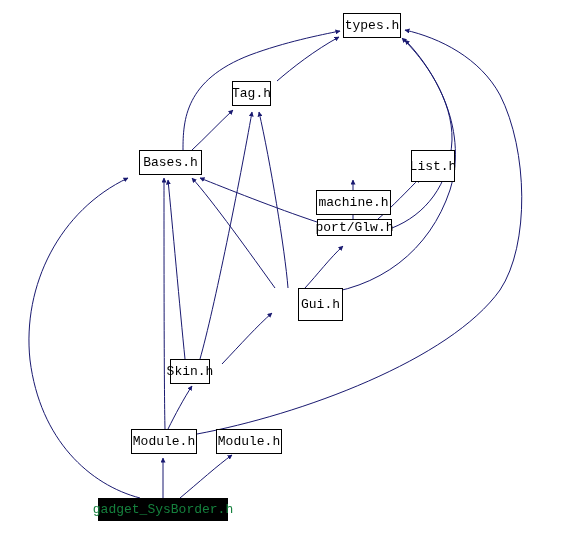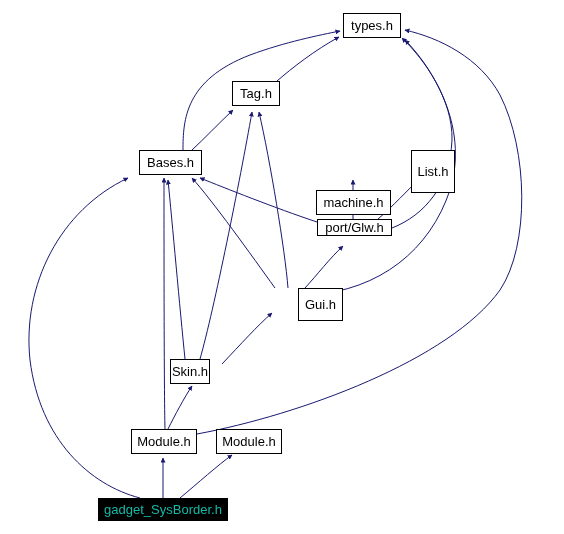--- a/index.html
+++ b/index.html
@@ -5,21 +5,21 @@
   html, body {
     margin: 0;
     padding: 0;
     background: #ffffff;
   }
   #canvas {
     position: relative;
     width: 564px;
     height: 534px;
     background: #ffffff;
-    font-family: Liberation Sans, sans-serif;
+    font-family: Liberation Mono, monospace;
     overflow: hidden;
   }
   #edges {
     position: absolute;
     left: 0;
     top: 0;
     width: 564px;
     height: 534px;
   }
   .node {
@@ -32,21 +32,21 @@
     line-height: 1;
     display: flex;
     align-items: center;
     justify-content: center;
     white-space: nowrap;
     letter-spacing: 0px;
     z-index: 5;
   }
   .node.current {
     background: #000000;
-    color: #14b8a6;
+    color: #15803d;
     border: 1px solid #000000;
   }
   .node-label {
     display: block;
     padding: 0 2px;
     transform: translateY(-0.5px);
   }
 </style>
 </head>
 <body>
@@ -80,30 +80,30 @@
         <path d="M 163 498 L 163 458" stroke="#191970" stroke-width="1" fill="none" marker-end="url(#arrowhead)"></path>
         <path d="M 180 498 C 198 483, 218 465, 232 455" stroke="#191970" stroke-width="1" fill="none" marker-end="url(#arrowhead)"></path>
         <path d="M 140 498 C 90 485, 40 440, 30 360 C 22 285, 60 210, 128 178" stroke="#191970" stroke-width="1" fill="none" marker-end="url(#arrowhead)"></path>
       </g>
   </svg>
 
   <div id="node-layer">
       <div class="node" style="left: 343px; top: 13px; width: 58px; height: 25px;">
         <span class="node-label">types.h</span>
       </div>
-      <div class="node" style="left: 232px; top: 81px; width: 48px; height: 25px;">
+      <div class="node" style="left: 232px; top: 81px; width: 39px; height: 25px;">
         <span class="node-label">Tag.h</span>
       </div>
       <div class="node" style="left: 139px; top: 150px; width: 63px; height: 25px;">
         <span class="node-label">Bases.h</span>
       </div>
       <div class="node" style="left: 316px; top: 150px; width: 75px; height: 25px; margin-top: 40px;">
         <span class="node-label">machine.h</span>
       </div>
-      <div class="node" style="left: 411px; top: 150px; width: 44px; height: 43px;">
+      <div class="node" style="left: 411px; top: 150px; width: 44px; height: 32px;">
         <span class="node-label">List.h</span>
       </div>
       <div class="node" style="left: 317px; top: 219px; width: 75px; height: 17px;">
         <span class="node-label">port/Glw.h</span>
       </div>
       <div class="node" style="left: 274px; top: 288px; width: 45px; height: 33px; margin-left: 24px;">
         <span class="node-label">Gui.h</span>
       </div>
       <div class="node" style="left: 170px; top: 359px; width: 40px; height: 25px;">
         <span class="node-label">Skin.h</span>

